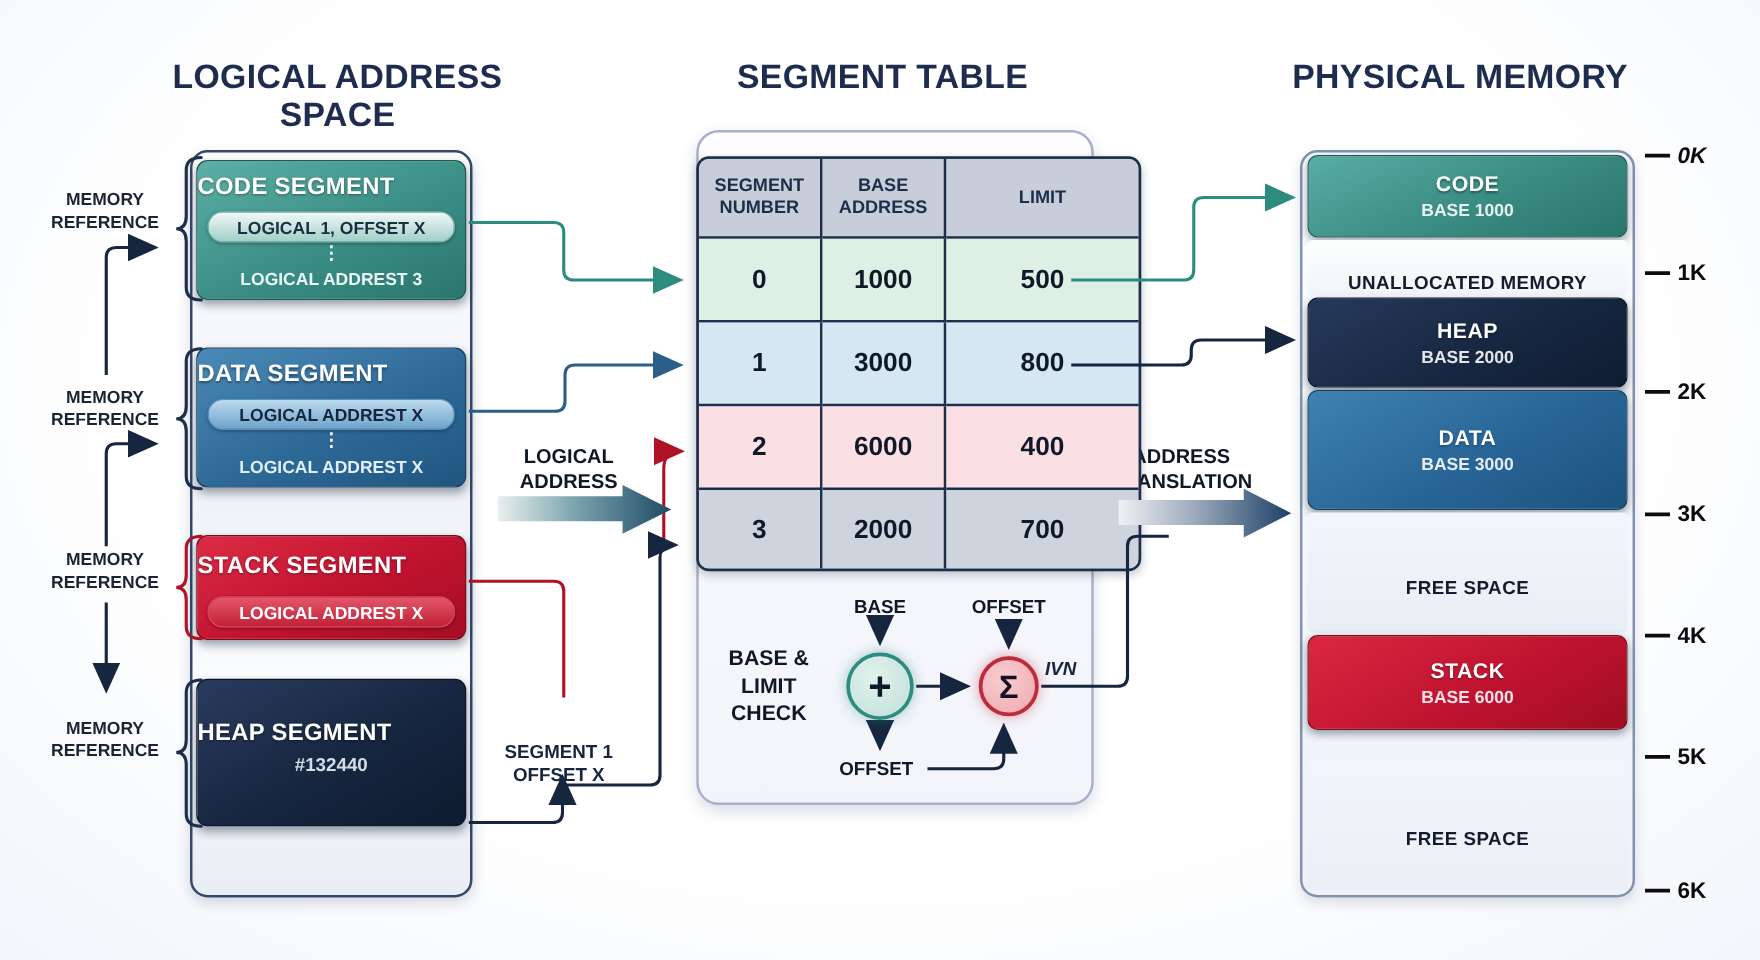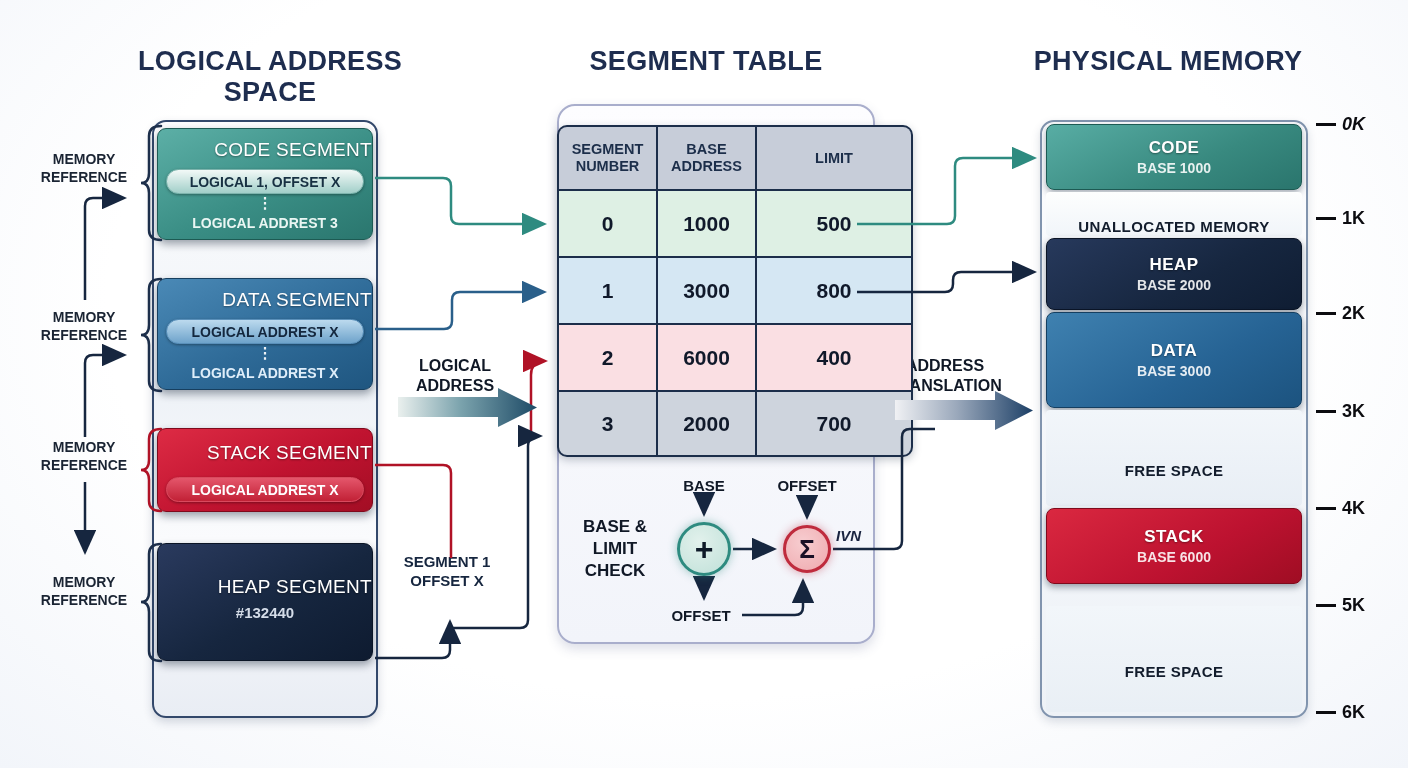--- a/index.html
+++ b/index.html
@@ -22,22 +22,22 @@
   }
   .memref {
     position:absolute; left:18px; width:132px; text-align:center;
     font-size:14px; font-weight:bold; color:#1a2433; line-height:18px;
   }
   .segment {
     position:absolute; left:157px; width:216px; border-radius:9px;
     box-shadow:0 4px 8px rgba(10,25,45,.4);
   }
   .seg-header {
-    position:absolute; left:0; right:0; text-align:right;
-    font-size:19px; font-weight:normal; color:#ffffff;
+    position:absolute; left:0; right:0; text-align:left;
+    font-size:19px; font-weight:bold; color:#ffffff;
     text-shadow:0 1px 2px rgba(0,0,0,.4); letter-spacing:.3px;
   }
   .seg-sub {
     position:absolute; left:0; right:0; text-align:center;
     font-size:15px; font-weight:bold; color:#d4dce8;
   }
   .pill {
     position:absolute; left:8px; right:8px; height:25px; border-radius:13px;
     text-align:center; font-size:14px; font-weight:bold; line-height:25px;
     box-shadow:0 1px 3px rgba(0,0,0,.35);
@@ -269,21 +269,21 @@
   </div>
 
   <div class="small-label" style="left:395px;top:356px;width:120px;font-size:16px;line-height:20px;">
     <div>LOGICAL</div>
     <div>ADDRESS</div>
   </div>
   <div class="small-label" style="left:875px;top:356px;width:140px;font-size:16px;line-height:20px;">
     <div>ADDRESS</div>
     <div>TRANSLATION</div>
   </div>
-  <div class="small-label" style="left:386px;top:552px;width:122px;color:#16263f;">
+  <div class="small-label" style="left:386px;top:592px;width:122px;color:#16263f;">
     <div>SEGMENT 1</div>
     <div>OFFSET X</div>
   </div>
 
   <div class="blc-label">
     <div>BASE &amp;</div>
     <div>LIMIT</div>
     <div>CHECK</div>
   </div>
   <div class="small-label" style="left:674px;top:476px;width:60px;">BASE</div>

